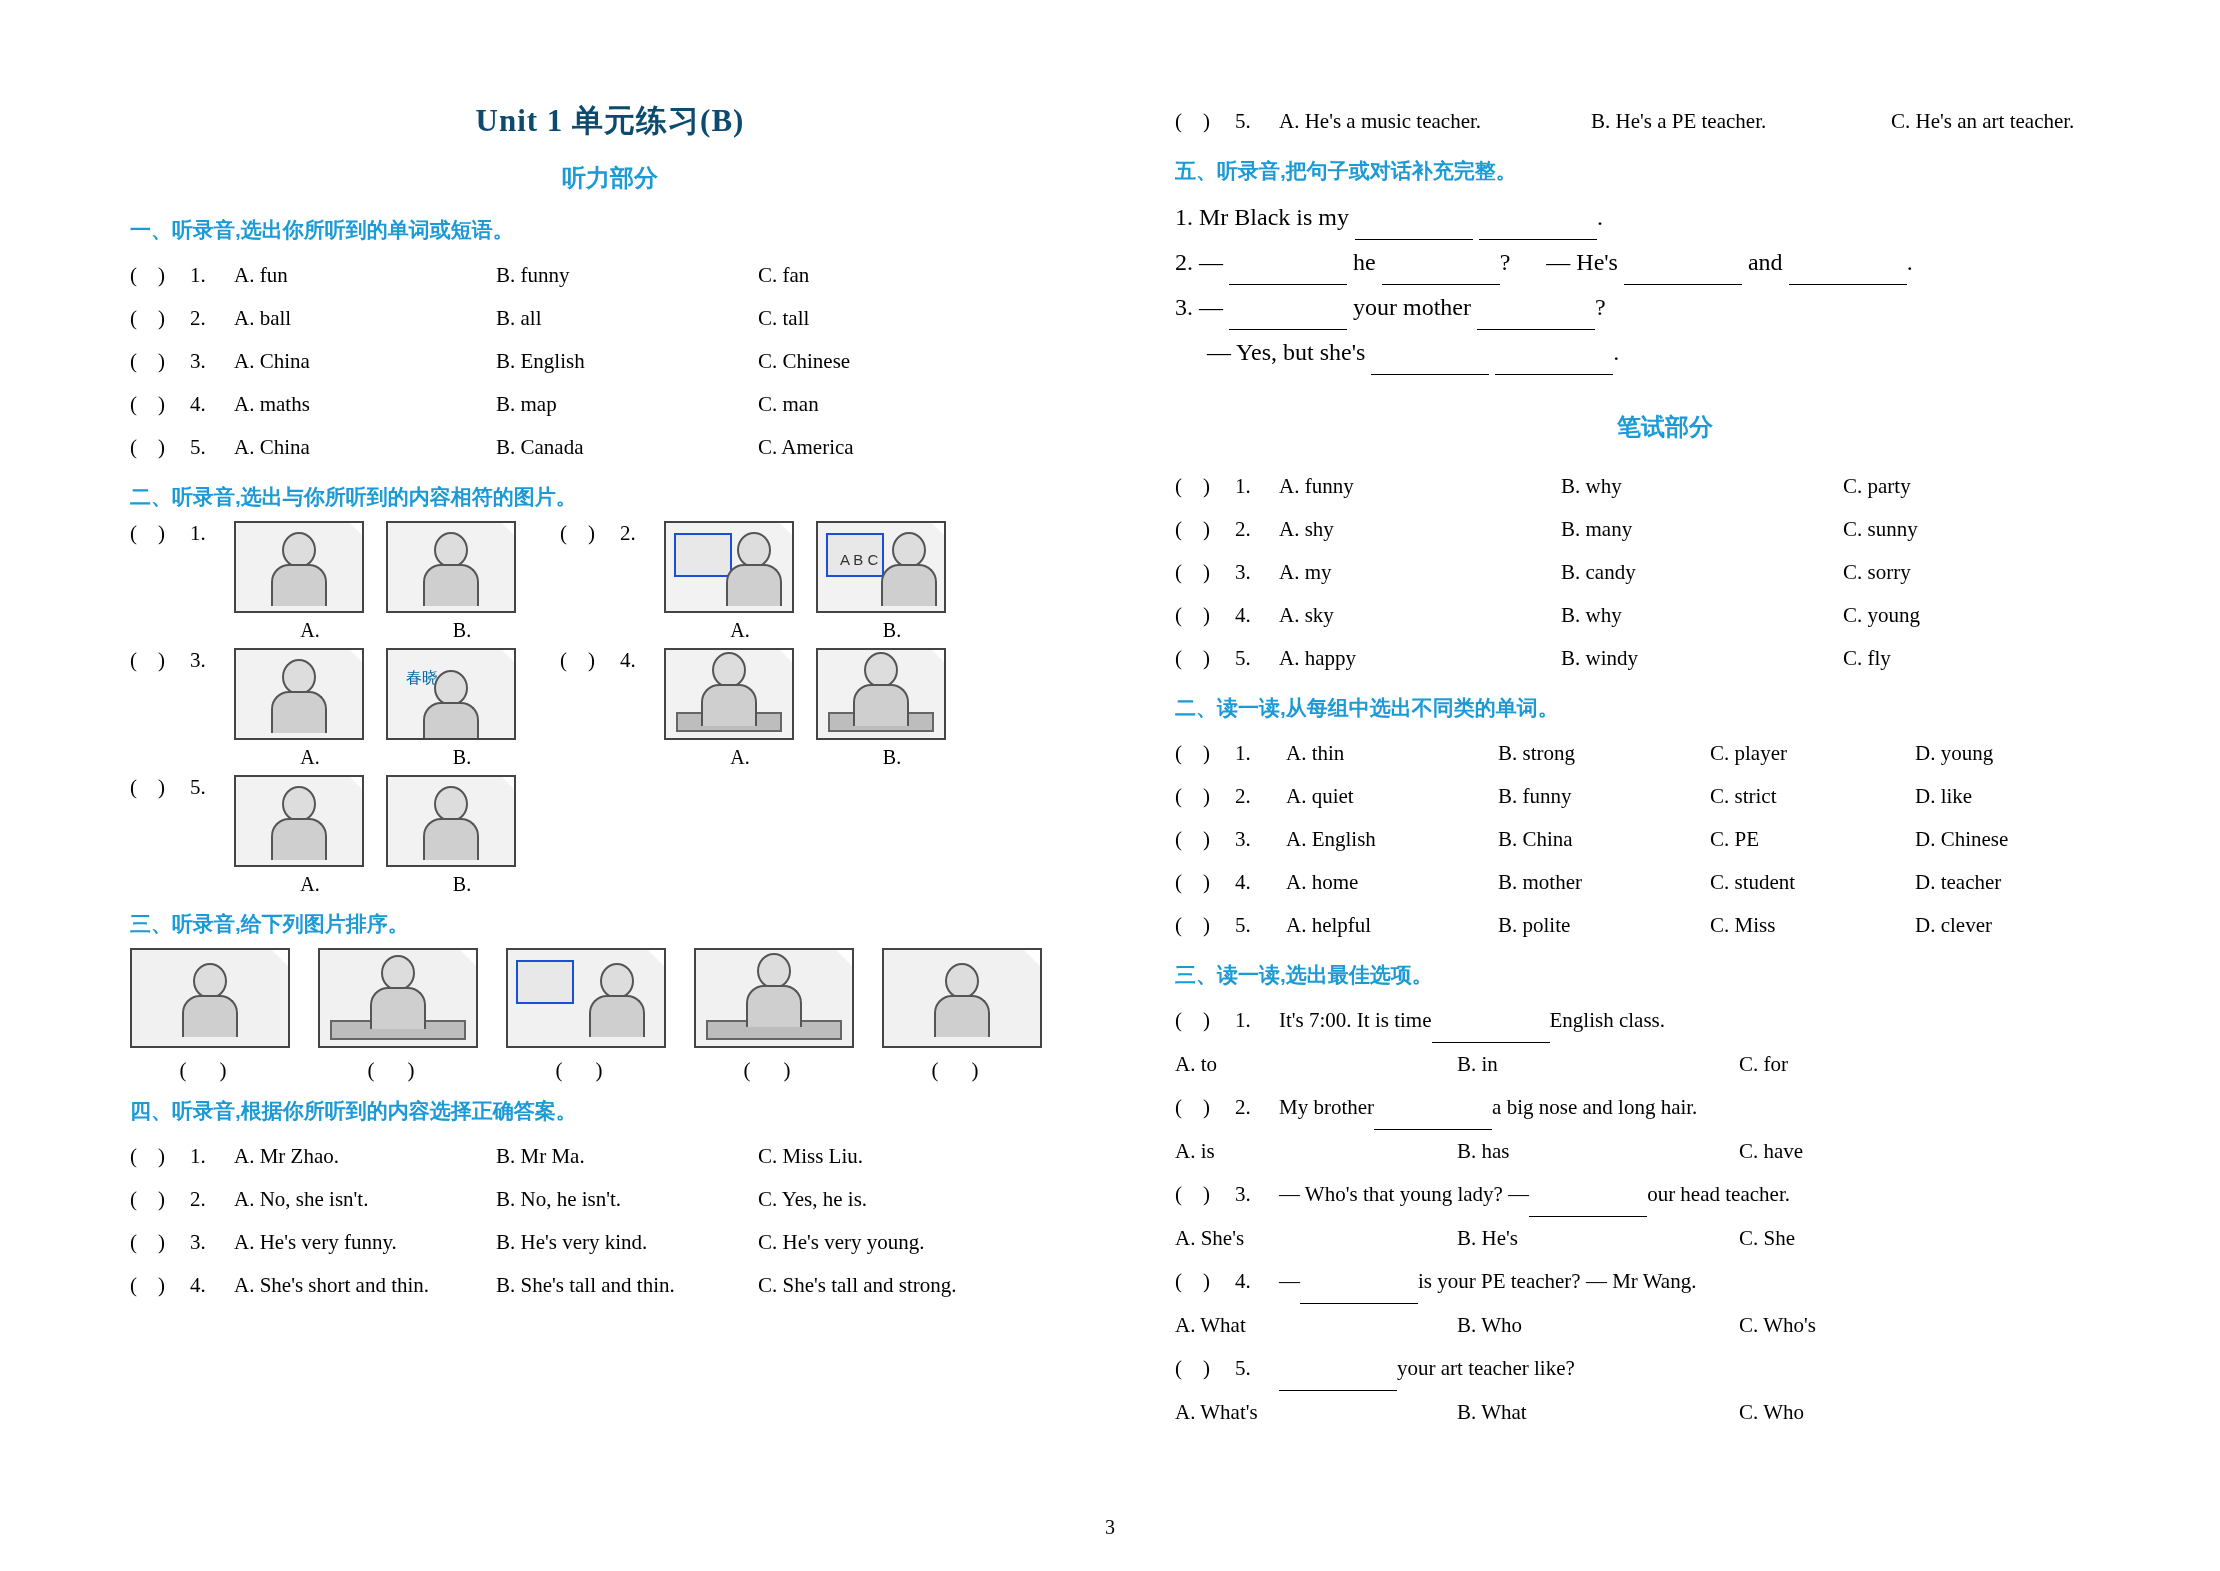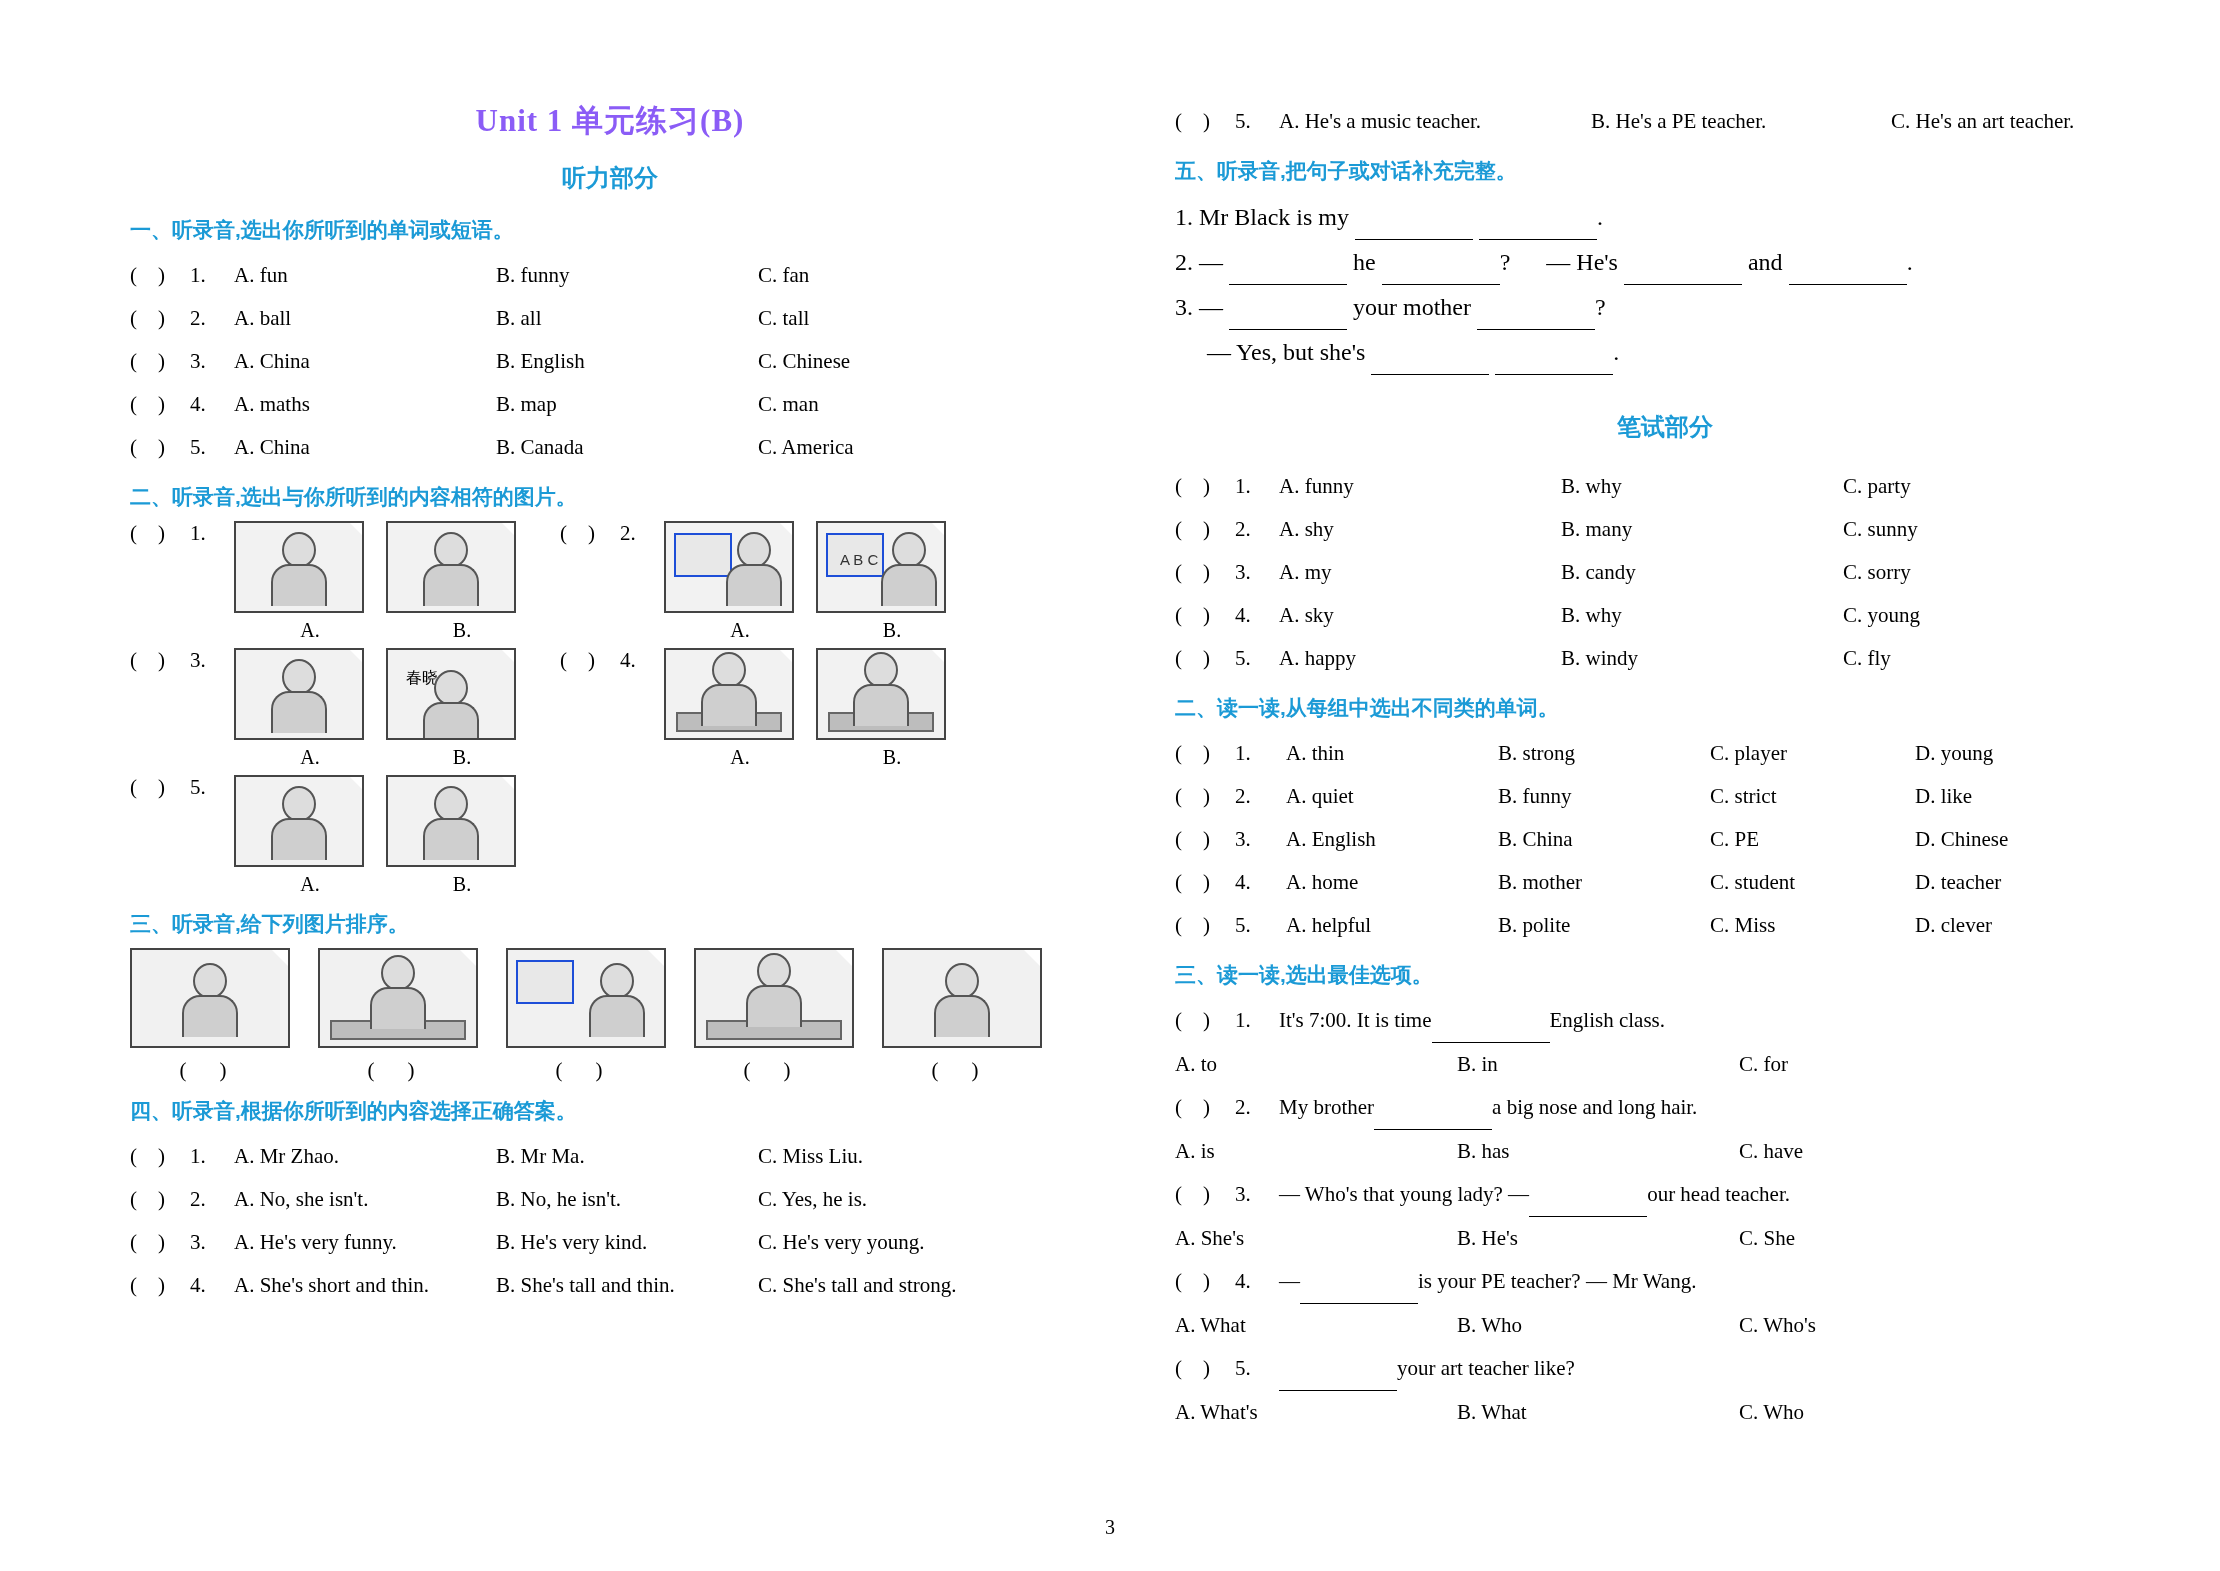--- a/index.html
+++ b/index.html
@@ -11,21 +11,21 @@
     position:relative;
     overflow:hidden;
   }
   .page {
     position:absolute; left:0; top:0; width:2220px; height:1571px;
   }
   .col-left { position:absolute; left:130px; top:100px; width:960px; }
   .col-right { position:absolute; left:1175px; top:100px; width:980px; }
 
   .title {
-    color:#8b5cf6;
+    color:#0c4a6e;
     font-size:31px;
     font-weight:bold;
     text-align:center;
     letter-spacing:1px;
     margin:0 0 20px 0;
     font-family:"Liberation Serif", serif;
   }
   .section-head {
     color:#1b9ad6;
     font-size:24px;
@@ -136,21 +136,21 @@
     position:absolute; left:8px; top:10px;
     width:54px; height:40px;
     border:2px solid #1d4ed8; background:#e8e8e8;
   }
   .abc {
     position:absolute; left:12px; top:16px;
     font-size:15px; font-family:"Liberation Sans", sans-serif; color:#333;
   }
   .cjk {
     position:absolute; left:18px; top:18px;
-    font-size:16px; color:#000000;
+    font-size:16px; color:#0369a1;
   }
   .desk {
     position:absolute; left:10px; bottom:6px; right:10px; height:16px;
     background:#bdbdbd; border:2px solid #666;
   }
 </style>
 </head>
 <body>
 
 <div class="page">

